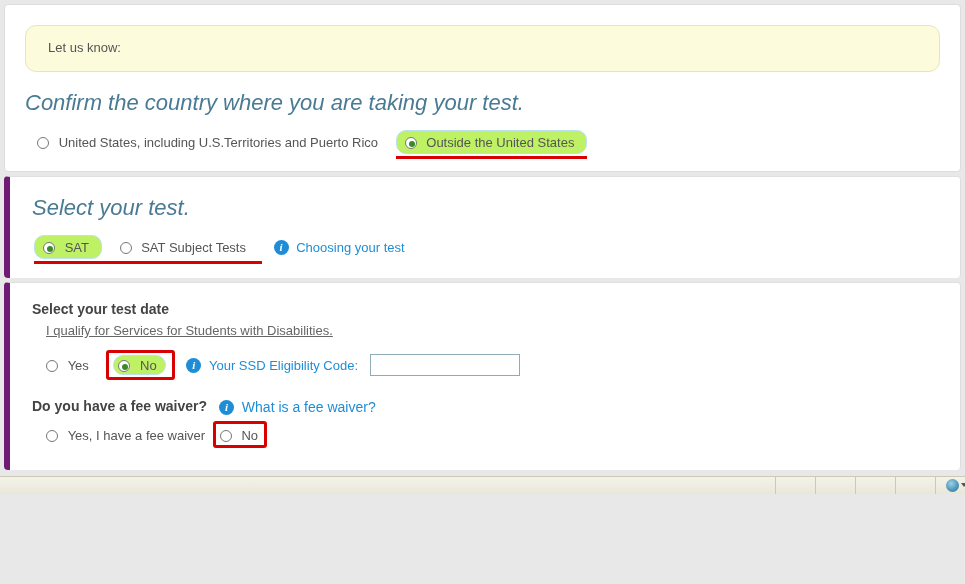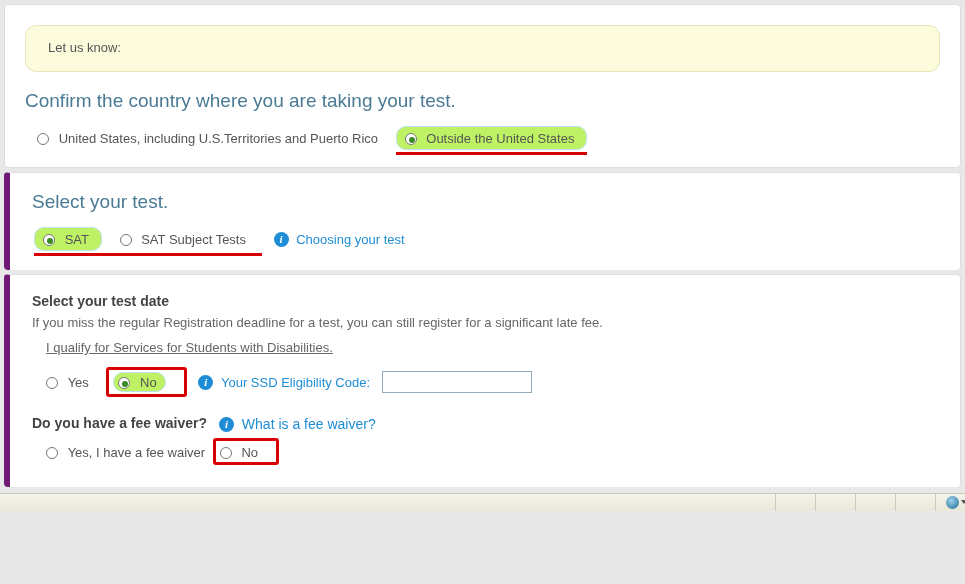--- a/index.html
+++ b/index.html
@@ -31,24 +31,25 @@
     background: #fcfbdc;
     border: 1px solid #e8e6b8;
     border-radius: 11px;
     padding: 14px 22px 16px 22px;
     margin-bottom: 18px;
     color: #555;
   }
   .infobox ul { margin: 8px 0 0 28px; padding: 0; }
   .infobox li { margin: 4px 0; color: #555; }
   h2.step-heading {
-    font-size: 19px;
+    font-size: 22px;
     font-weight: normal;
     color: #4a7a94;
     margin: 0 0 14px 0;
+    font-style: italic;
   }
   .radio-row { margin: 6px 0 4px 12px; }
   .radio-wrap {
     display: inline-block;
     vertical-align: middle;
     margin-right: 14px;
   }
   .radio-wrap.selected {
     background: #bef264;
     border: 1px solid #bde1ed;
@@ -79,21 +80,21 @@
   }
   .underline-red {
     border-bottom: 3px solid #d80000;
     padding-bottom: 2px;
     margin-bottom: -2px;
     display: inline-block;
   }
   .box-red {
     border: 3px solid #d80000;
     border-radius: 3px;
-    padding: 2px 18px 2px 4px;
+    padding: 2px 6px 2px 4px;
     display: inline-block;
     text-decoration: underline;
   }
   .sub-heading {
     font-weight: bold;
     color: #444;
     margin: 0 0 6px 0;
     font-size: 14px;
   }
   .desc { color: #666; margin: 0 0 10px 0; }
@@ -190,21 +191,20 @@
         <span class="radio-label">SAT Subject Tests</span>
       </span>
     </span>
     <span class="info-icon">i</span>
     <span class="link-teal">Choosing your test</span>
   </div>
 </div>
 
 <div class="section" style="padding-bottom:18px;">
   <p class="sub-heading">Select your test date</p>
-  <p class="desc">If you miss the regular Registration deadline for a test, you can still register for a significant late fee.</p>
   <p class="desc indent" style="margin-bottom:12px;text-decoration:underline;">I qualify for Services for Students with Disabilities.</p>
 
   <div class="radio-row indent">
     <span class="radio-wrap">
       <span class="radio-dot"></span>
       <span class="radio-label">Yes</span>
     </span>
     <span class="box-red">
       <span class="radio-wrap selected" style="margin-right:0; padding:1px 8px 1px 4px;">
         <span class="radio-dot checked"></span>

